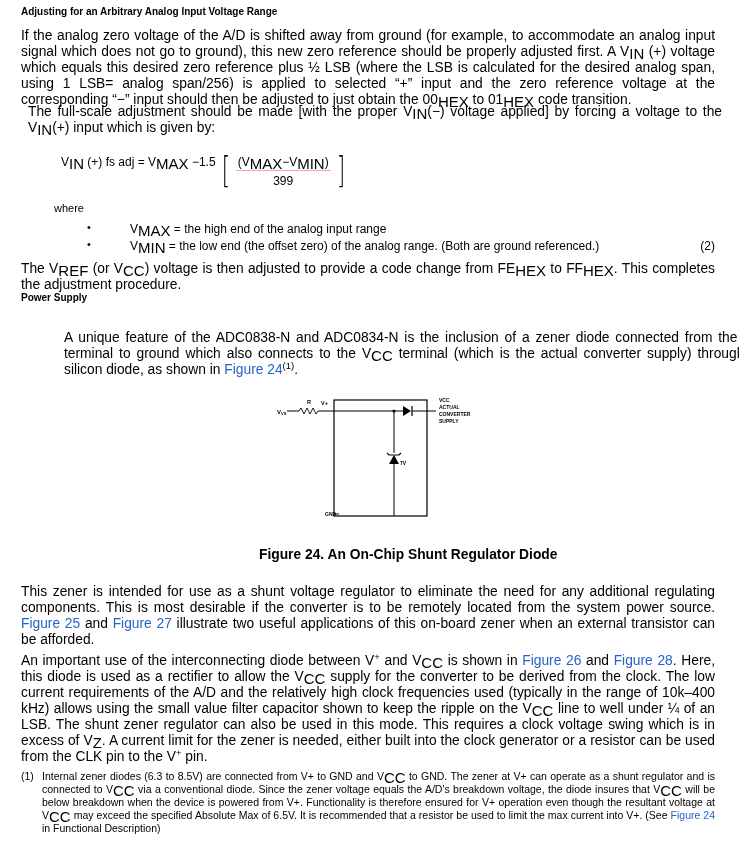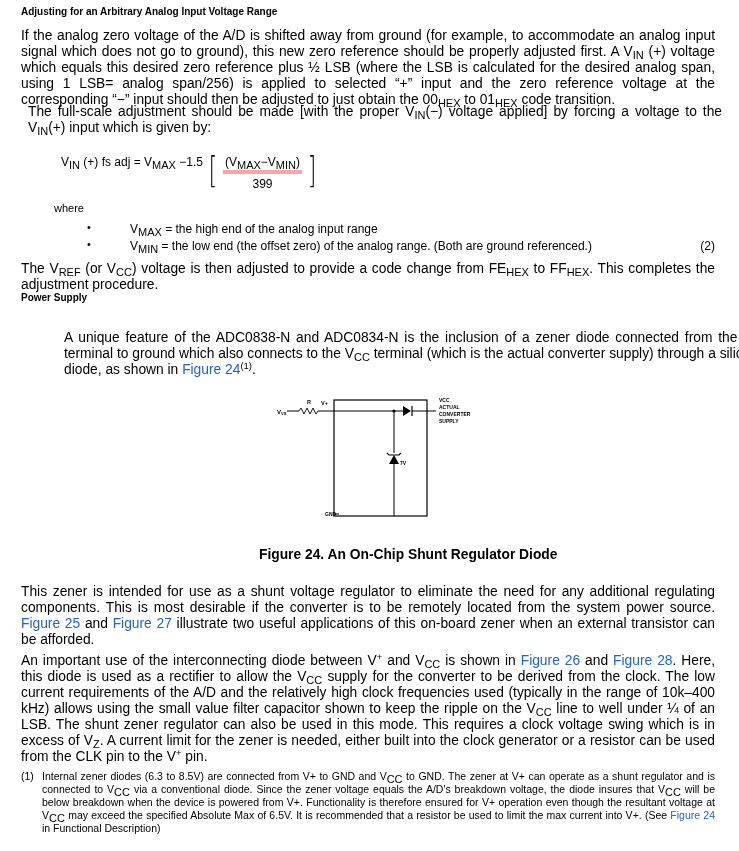--- a/index.html
+++ b/index.html
@@ -9,33 +9,33 @@
   }
   .page { position: absolute; left: 21px; top: 0; width: 694px; }
   h2 {
     font-family: "Liberation Sans", sans-serif;
     font-weight: bold; font-size: 10px; margin: 0; position: absolute; left: 0;
   }
   p {
     margin: 0; font-size: 13.8px; line-height: 16px; text-align: justify;
     position: absolute; left: 0; width: 694px;
   }
-  sub { font-size: 11px; vertical-align: -3px; line-height: 0; }
+  sub { font-size: 15px; vertical-align: -3px; line-height: 0; }
   sup { font-size: 9.5px; vertical-align: 5px; line-height: 0; }
   .link { color: #2563c9; }
   .formula {
     position: absolute; left: 40px; top: 155px; font-size: 12px;
     display: flex; align-items: flex-start; height: 34px;
   }
   .formula .bracket {
     font-size: 36px; font-weight: 200; line-height: 30px; margin: 0 3px;
     font-family: "DejaVu Sans", sans-serif; transform: scaleX(0.6);
   }
   .fraction { display: inline-flex; flex-direction: column; align-items: center; font-size: 12px; }
-  .fraction .num { border-bottom: 4px solid #fca5a5; padding: 0 2px 1px; }
+  .fraction .num { border-bottom: 1px solid #fca5a5; padding: 0 2px 1px; }
   .fraction .den { padding-top: 3px; }
   .where { position: absolute; left: 33px; top: 202px; font-size: 11px; }
   .bullet-row { position: absolute; left: 66px; font-size: 12px; width: 628px; }
   .bullet-row .dot { position: absolute; left: 0; top: -1px; font-size: 11px; }
   .bullet-row .txt { position: absolute; left: 43px; white-space: nowrap; }
   .bullet-row .num { position: absolute; right: 0; }
   .caption {
     position: absolute; left: 195px; top: 547px; font-weight: bold; font-size: 13.8px; margin-left: 43px;
   }
   .footnote {

